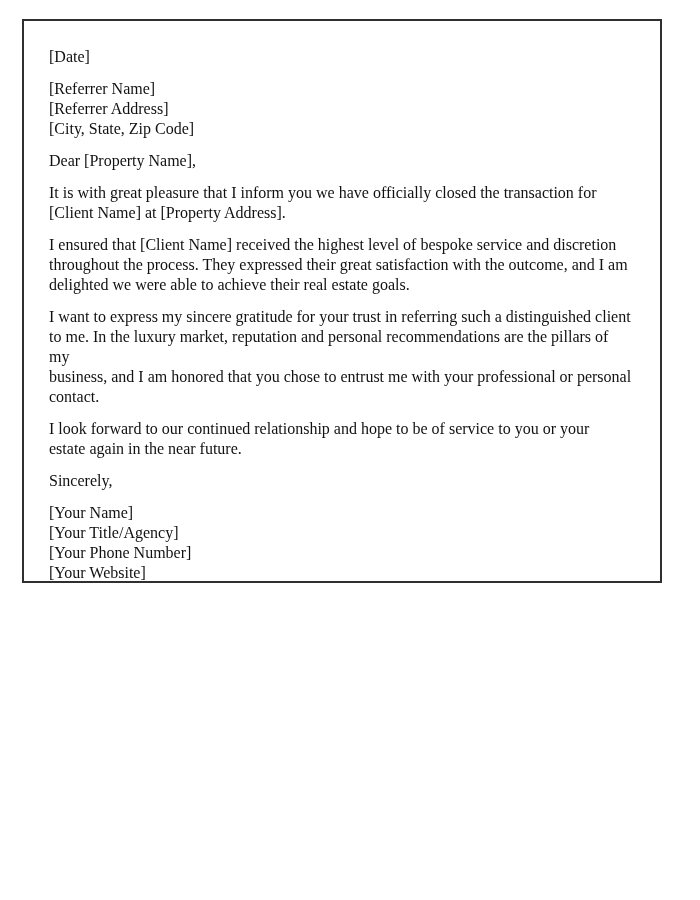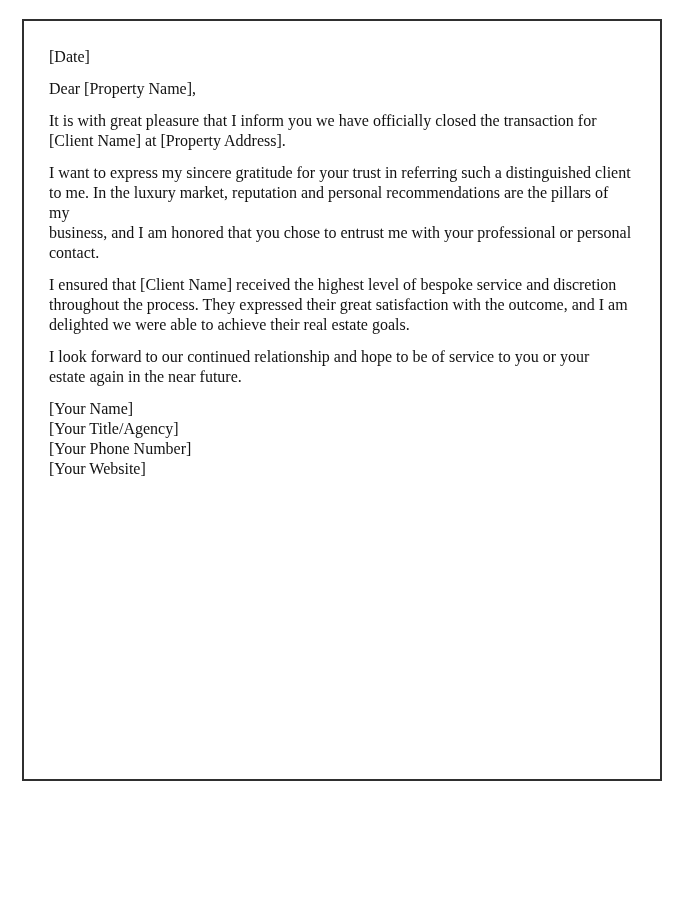--- a/index.html
+++ b/index.html
@@ -13,21 +13,21 @@
     background: #ffffff;
     font-family: "Liberation Serif", "DejaVu Serif", serif;
     color: #111111;
     overflow: hidden;
   }
   .letter-box {
     position: absolute;
     left: 22px;
     top: 19px;
     width: 640px;
-    height: 762px;
+    height: 564px;
     border: 2px solid #2f2f2f;
     background: #ffffff;
     padding: 26px 28px 20px 25px;
     overflow: hidden;
   }
   .letter-block {
     font-size: 16px;
     line-height: 20px;
     white-space: pre-line;
     margin: 0 0 12px 0;
@@ -35,38 +35,42 @@
   }
   .letter-block:last-child { margin-bottom: 0; }
 </style>
 </head>
 <body>
 
 <div class="page">
   <div class="letter-box">
     <div class="letter-block">[Date]</div>
 
+    <div class="letter-block">[Referrer Name]
+[Referrer Address]
+[City, State, Zip Code]</div>
 
     <div class="letter-block">Dear [Property Name],</div>
 
     <div class="letter-block">It is with great pleasure that I inform you we have officially closed the transaction for
 [Client Name] at [Property Address].</div>
 
+    <div class="letter-block">I ensured that [Client Name] received the highest level of bespoke service and discretion
+throughout the process. They expressed their great satisfaction with the outcome, and I am
+delighted we were able to achieve their real estate goals.</div>
+
     <div class="letter-block">I want to express my sincere gratitude for your trust in referring such a distinguished client
 to me. In the luxury market, reputation and personal recommendations are the pillars of my
 business, and I am honored that you chose to entrust me with your professional or personal
 contact.</div>
 
-    <div class="letter-block">I ensured that [Client Name] received the highest level of bespoke service and discretion
-throughout the process. They expressed their great satisfaction with the outcome, and I am
-delighted we were able to achieve their real estate goals.</div>
-
 
     <div class="letter-block">I look forward to our continued relationship and hope to be of service to you or your
 estate again in the near future.</div>
 
+    <div class="letter-block">Sincerely,</div>
 
     <div class="letter-block">[Your Name]
 [Your Title/Agency]
 [Your Phone Number]
 [Your Website]</div>
   </div>
 </div>
 
 </body></html>

